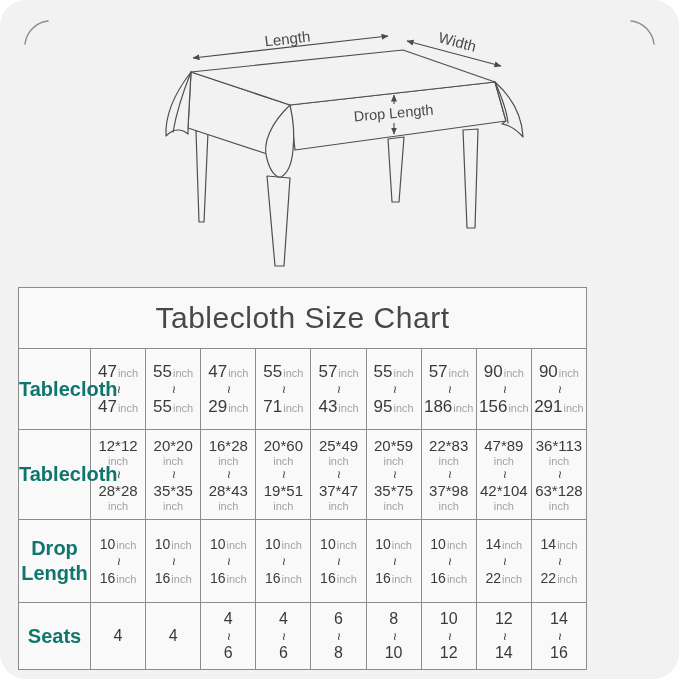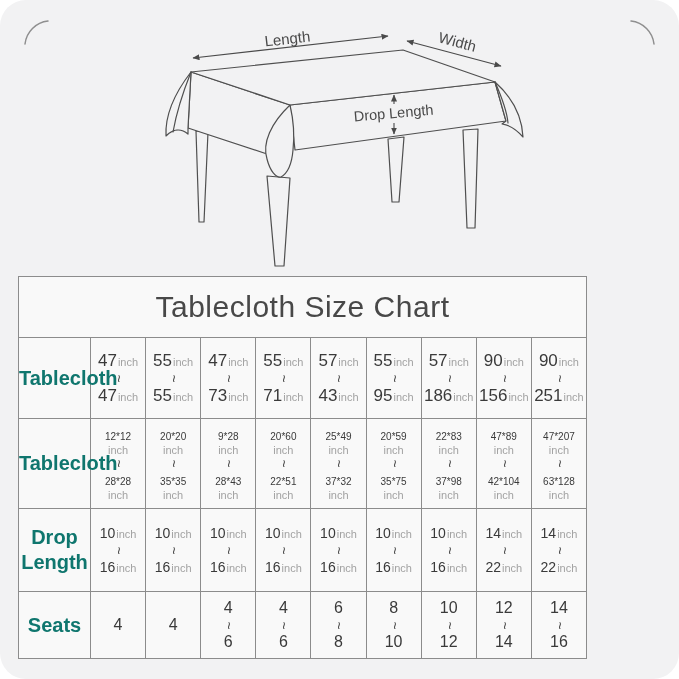--- a/index.html
+++ b/index.html
@@ -4,36 +4,36 @@
 <style>
   html,body{margin:0;padding:0;background:#ffffff;}
   body{font-family:"Liberation Sans",sans-serif;-webkit-font-smoothing:antialiased;}
   .card{
     position:relative;width:679px;height:679px;background:#f2f2f3;
     border-radius:26px;overflow:hidden;
   }
   .diagram-svg{position:absolute;left:0;top:0;}
   .diagram-svg text{font-family:"Liberation Sans",sans-serif;fill:#4a4a4a;}
   .size-table{
-    position:absolute;left:18px;top:276px;width:569px;
+    position:absolute;left:18px;top:287px;width:569px;
     border-collapse:collapse;table-layout:fixed;background:#f9f9f9;
   }
   .size-table td,.size-table th{border:1px solid #8c8c8c;padding:0;text-align:center;vertical-align:middle;}
   .title-cell{height:60px;font-size:30px;color:#484848;letter-spacing:.5px;}
   .rowlabel{font-size:20px;font-weight:600;color:#0f766e;line-height:1.25;padding:0 2px;}
   .cell .num{color:#3a3a3a;}
   .cell .unit{color:#a2a2a2;font-size:11px;margin-left:1px;}
   .unitln{color:#a2a2a2;font-size:11px;line-height:1;margin-top:1px;}
   .ln{line-height:1.15;}
   .tilde{
     font-size:14px;color:#4a4a4a;height:11px;line-height:10px;
     transform:rotate(90deg);margin:2px 0;
   }
   tr.row-0 td{height:80px;margin-left:20px;} tr.row-0 .num{font-size:17px;}
-  tr.row-1 td{height:89px;} tr.row-1 .num{font-size:10px;}
+  tr.row-1 td{height:89px;} tr.row-1 .num{font-size:15px;}
   tr.row-2 td{height:82px;} tr.row-2 .num{font-size:14px;}
   tr.row-3 td{height:66px;} tr.row-3 .num{font-size:16px;}
 </style>
 </head>
 <body>
 
 <div class="card">
 
   <svg class="diagram-svg" width="679" height="277" viewBox="0 0 679 277">
     <defs>
@@ -98,21 +98,21 @@
             <div class="ln"><span class="num">47</span><span class="unit">inch</span></div>
           </td>
           <td class="cell">
             <div class="ln"><span class="num">55</span><span class="unit">inch</span></div>
             <div class="tilde">~</div>
             <div class="ln"><span class="num">55</span><span class="unit">inch</span></div>
           </td>
           <td class="cell">
             <div class="ln"><span class="num">47</span><span class="unit">inch</span></div>
             <div class="tilde">~</div>
-            <div class="ln"><span class="num">73</span><span class="unit">inch</span></div>
+            <div class="ln"><span class="num">29</span><span class="unit">inch</span></div>
           </td>
           <td class="cell">
             <div class="ln"><span class="num">55</span><span class="unit">inch</span></div>
             <div class="tilde">~</div>
             <div class="ln"><span class="num">71</span><span class="unit">inch</span></div>
           </td>
           <td class="cell">
             <div class="ln"><span class="num">57</span><span class="unit">inch</span></div>
             <div class="tilde">~</div>
             <div class="ln"><span class="num">43</span><span class="unit">inch</span></div>
@@ -128,58 +128,58 @@
             <div class="ln"><span class="num">186</span><span class="unit">inch</span></div>
           </td>
           <td class="cell">
             <div class="ln"><span class="num">90</span><span class="unit">inch</span></div>
             <div class="tilde">~</div>
             <div class="ln"><span class="num">156</span><span class="unit">inch</span></div>
           </td>
           <td class="cell">
             <div class="ln"><span class="num">90</span><span class="unit">inch</span></div>
             <div class="tilde">~</div>
-            <div class="ln"><span class="num">251</span><span class="unit">inch</span></div>
+            <div class="ln"><span class="num">291</span><span class="unit">inch</span></div>
           </td>
         </tr>
         <tr class="row-1">
           <th class="rowlabel">Tablecloth</th>
           <td class="cell">
             <div class="ln"><span class="num">12*12</span></div>
             <div class="unitln">inch</div>
             <div class="tilde">~</div>
             <div class="ln"><span class="num">28*28</span></div>
             <div class="unitln">inch</div>
           </td>
           <td class="cell">
             <div class="ln"><span class="num">20*20</span></div>
             <div class="unitln">inch</div>
             <div class="tilde">~</div>
             <div class="ln"><span class="num">35*35</span></div>
             <div class="unitln">inch</div>
           </td>
           <td class="cell">
-            <div class="ln"><span class="num">9*28</span></div>
+            <div class="ln"><span class="num">16*28</span></div>
             <div class="unitln">inch</div>
             <div class="tilde">~</div>
             <div class="ln"><span class="num">28*43</span></div>
             <div class="unitln">inch</div>
           </td>
           <td class="cell">
             <div class="ln"><span class="num">20*60</span></div>
             <div class="unitln">inch</div>
             <div class="tilde">~</div>
-            <div class="ln"><span class="num">22*51</span></div>
+            <div class="ln"><span class="num">19*51</span></div>
             <div class="unitln">inch</div>
           </td>
           <td class="cell">
             <div class="ln"><span class="num">25*49</span></div>
             <div class="unitln">inch</div>
             <div class="tilde">~</div>
-            <div class="ln"><span class="num">37*32</span></div>
+            <div class="ln"><span class="num">37*47</span></div>
             <div class="unitln">inch</div>
           </td>
           <td class="cell">
             <div class="ln"><span class="num">20*59</span></div>
             <div class="unitln">inch</div>
             <div class="tilde">~</div>
             <div class="ln"><span class="num">35*75</span></div>
             <div class="unitln">inch</div>
           </td>
           <td class="cell">
@@ -190,21 +190,21 @@
             <div class="unitln">inch</div>
           </td>
           <td class="cell">
             <div class="ln"><span class="num">47*89</span></div>
             <div class="unitln">inch</div>
             <div class="tilde">~</div>
             <div class="ln"><span class="num">42*104</span></div>
             <div class="unitln">inch</div>
           </td>
           <td class="cell">
-            <div class="ln"><span class="num">47*207</span></div>
+            <div class="ln"><span class="num">36*113</span></div>
             <div class="unitln">inch</div>
             <div class="tilde">~</div>
             <div class="ln"><span class="num">63*128</span></div>
             <div class="unitln">inch</div>
           </td>
         </tr>
         <tr class="row-2">
           <th class="rowlabel">Drop Length</th>
           <td class="cell">
             <div class="ln"><span class="num">10</span><span class="unit">inch</span></div>

